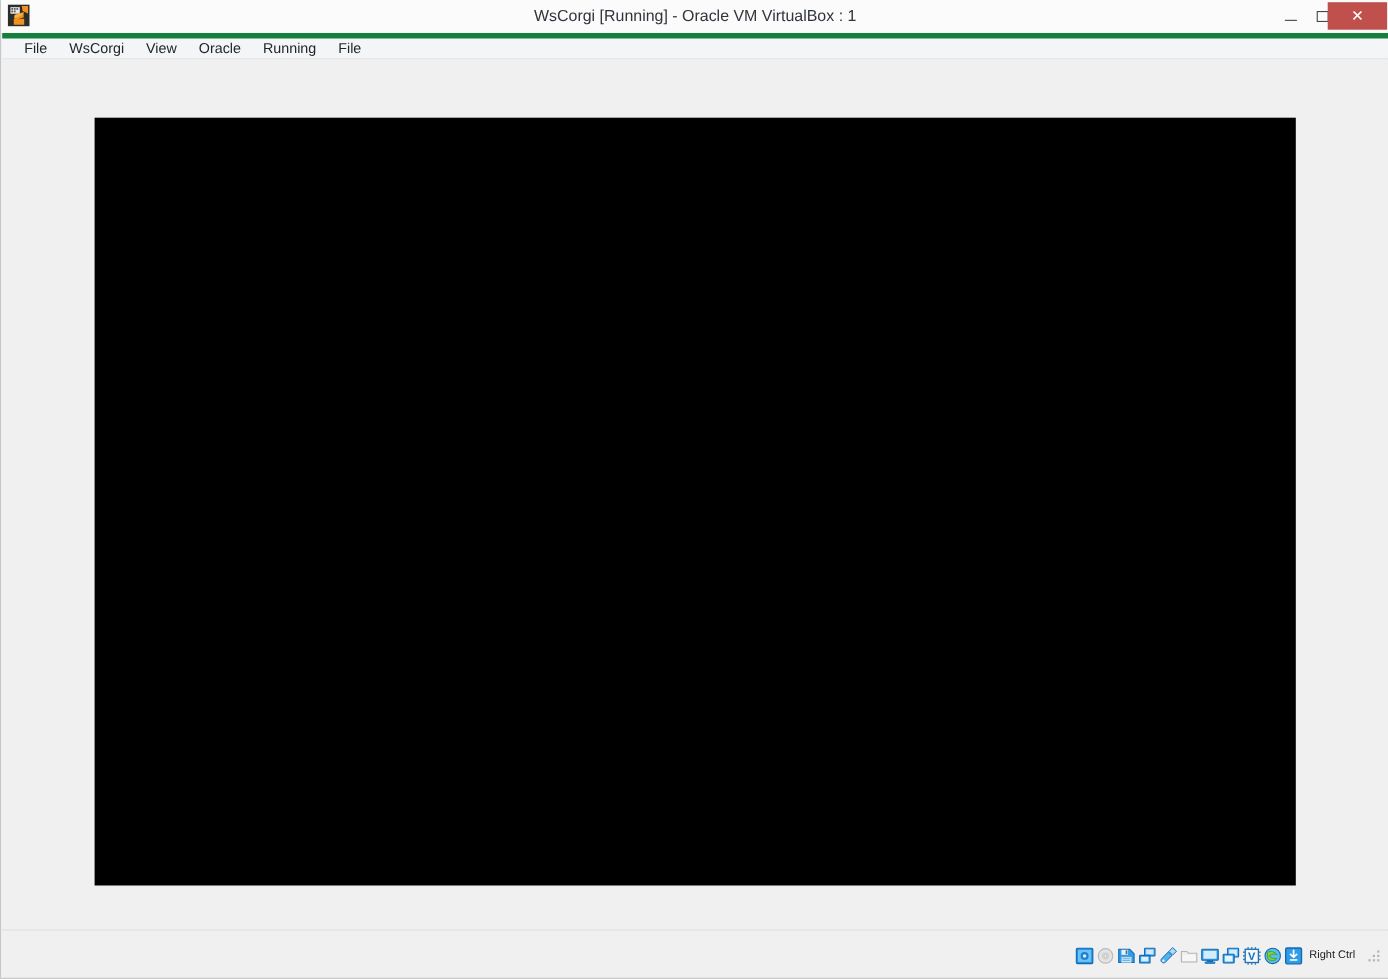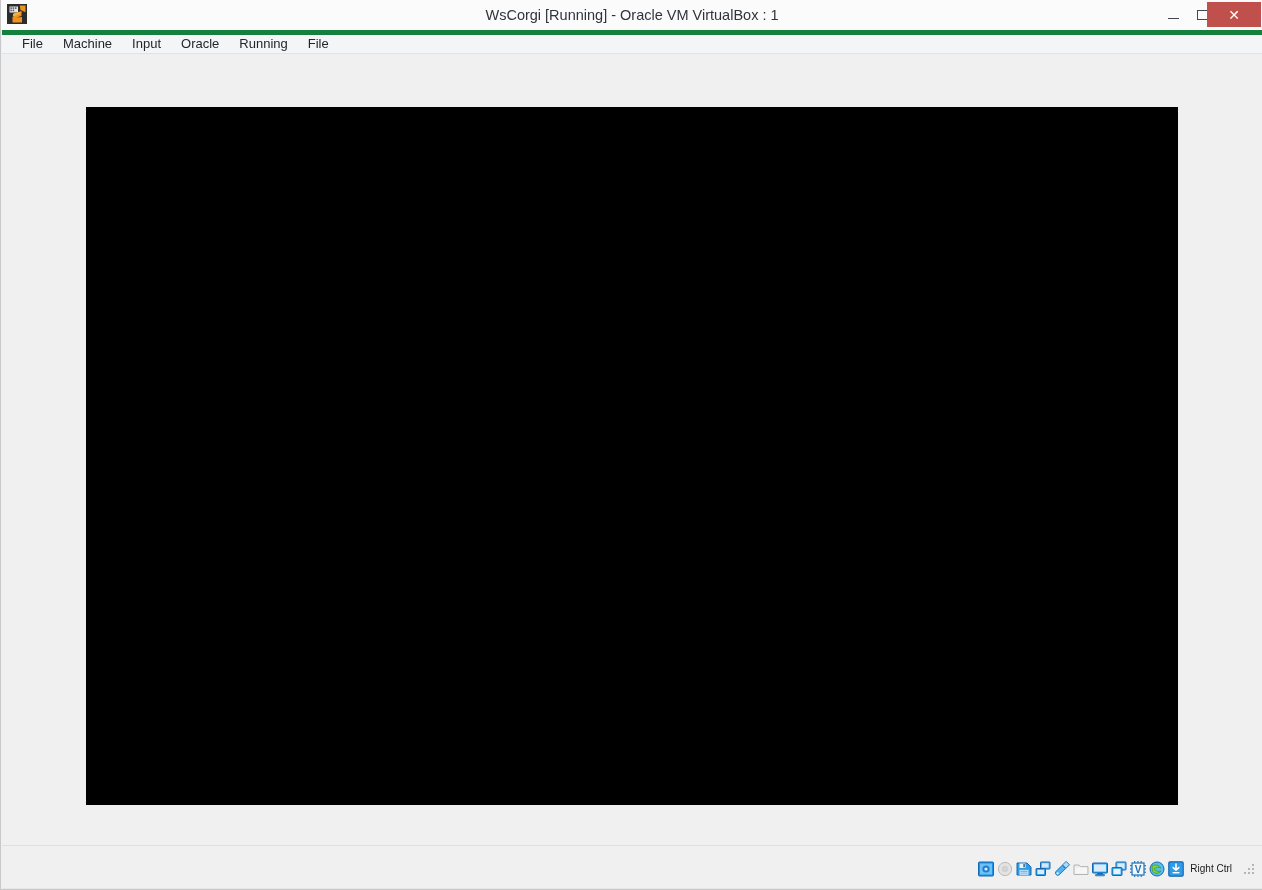--- a/index.html
+++ b/index.html
@@ -219,22 +219,22 @@
     <button class="winbtn" id="btn-maximize">
       <span class="glyph-max"></span>
     </button>
     <button class="winbtn" id="btn-close">
       <span class="glyph-close">✕</span>
     </button>
   </div>
 
   <div id="menu-bar">
     <div class="menu-item">File</div>
-    <div class="menu-item">Machine</div>
-    <div class="menu-item">Input</div>
+    <div class="menu-item">WsCorgi</div>
+    <div class="menu-item">View</div>
     <div class="menu-item">Oracle</div>
     <div class="menu-item">Running</div>
     <div class="menu-item">File</div>
   </div>
 
   <div id="client-area">
     <div id="vm-display"></div>
   </div>
 
   <div id="status-bar">

